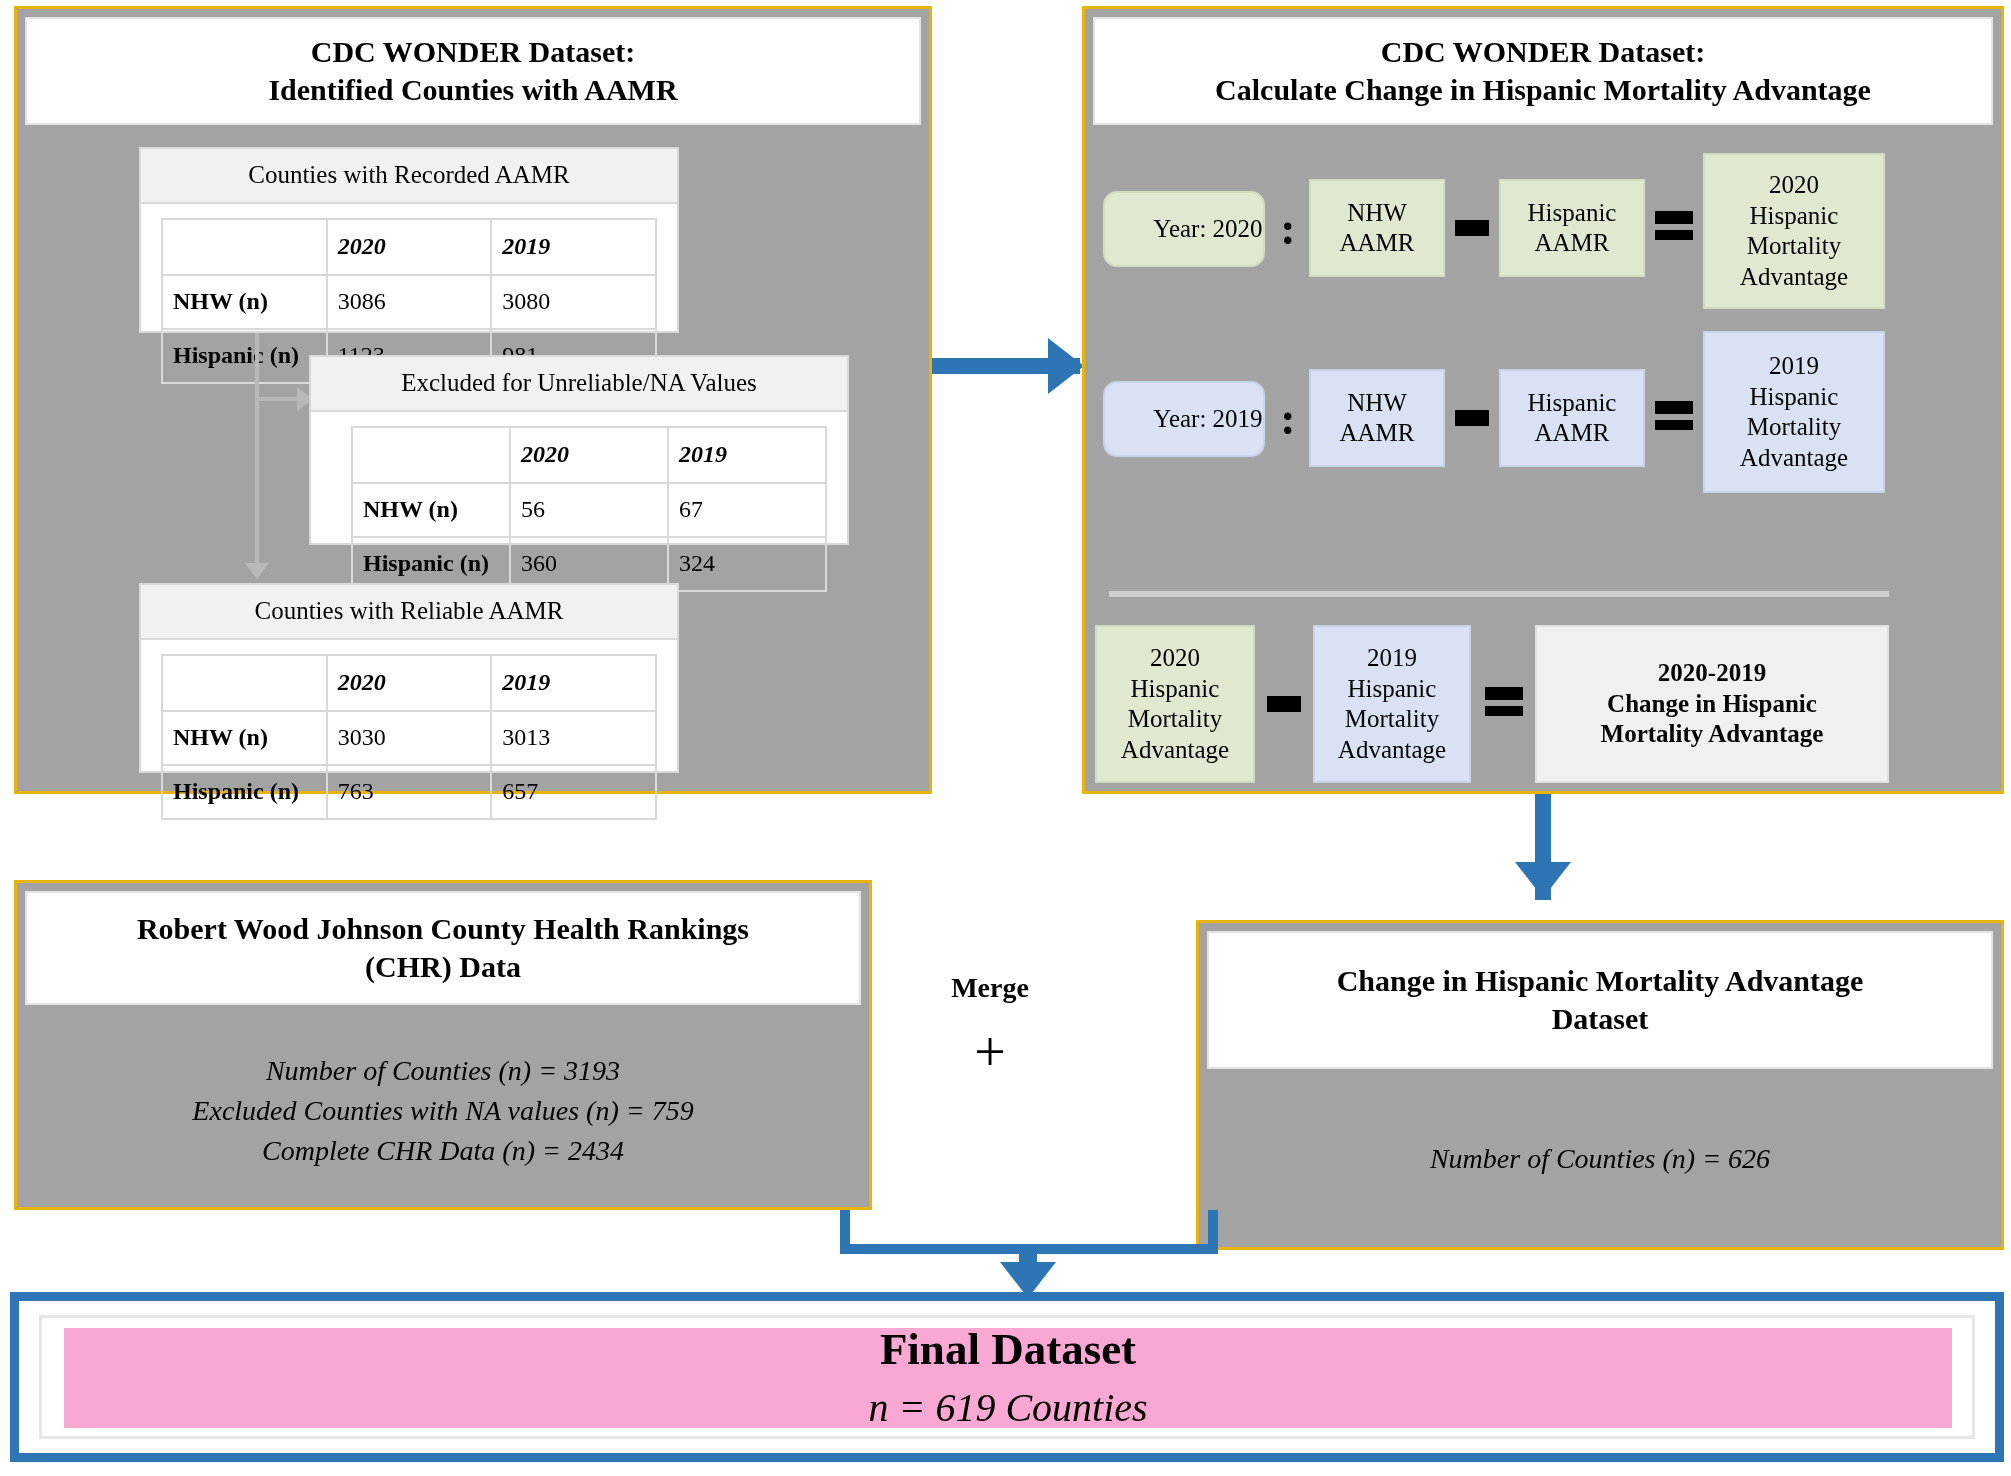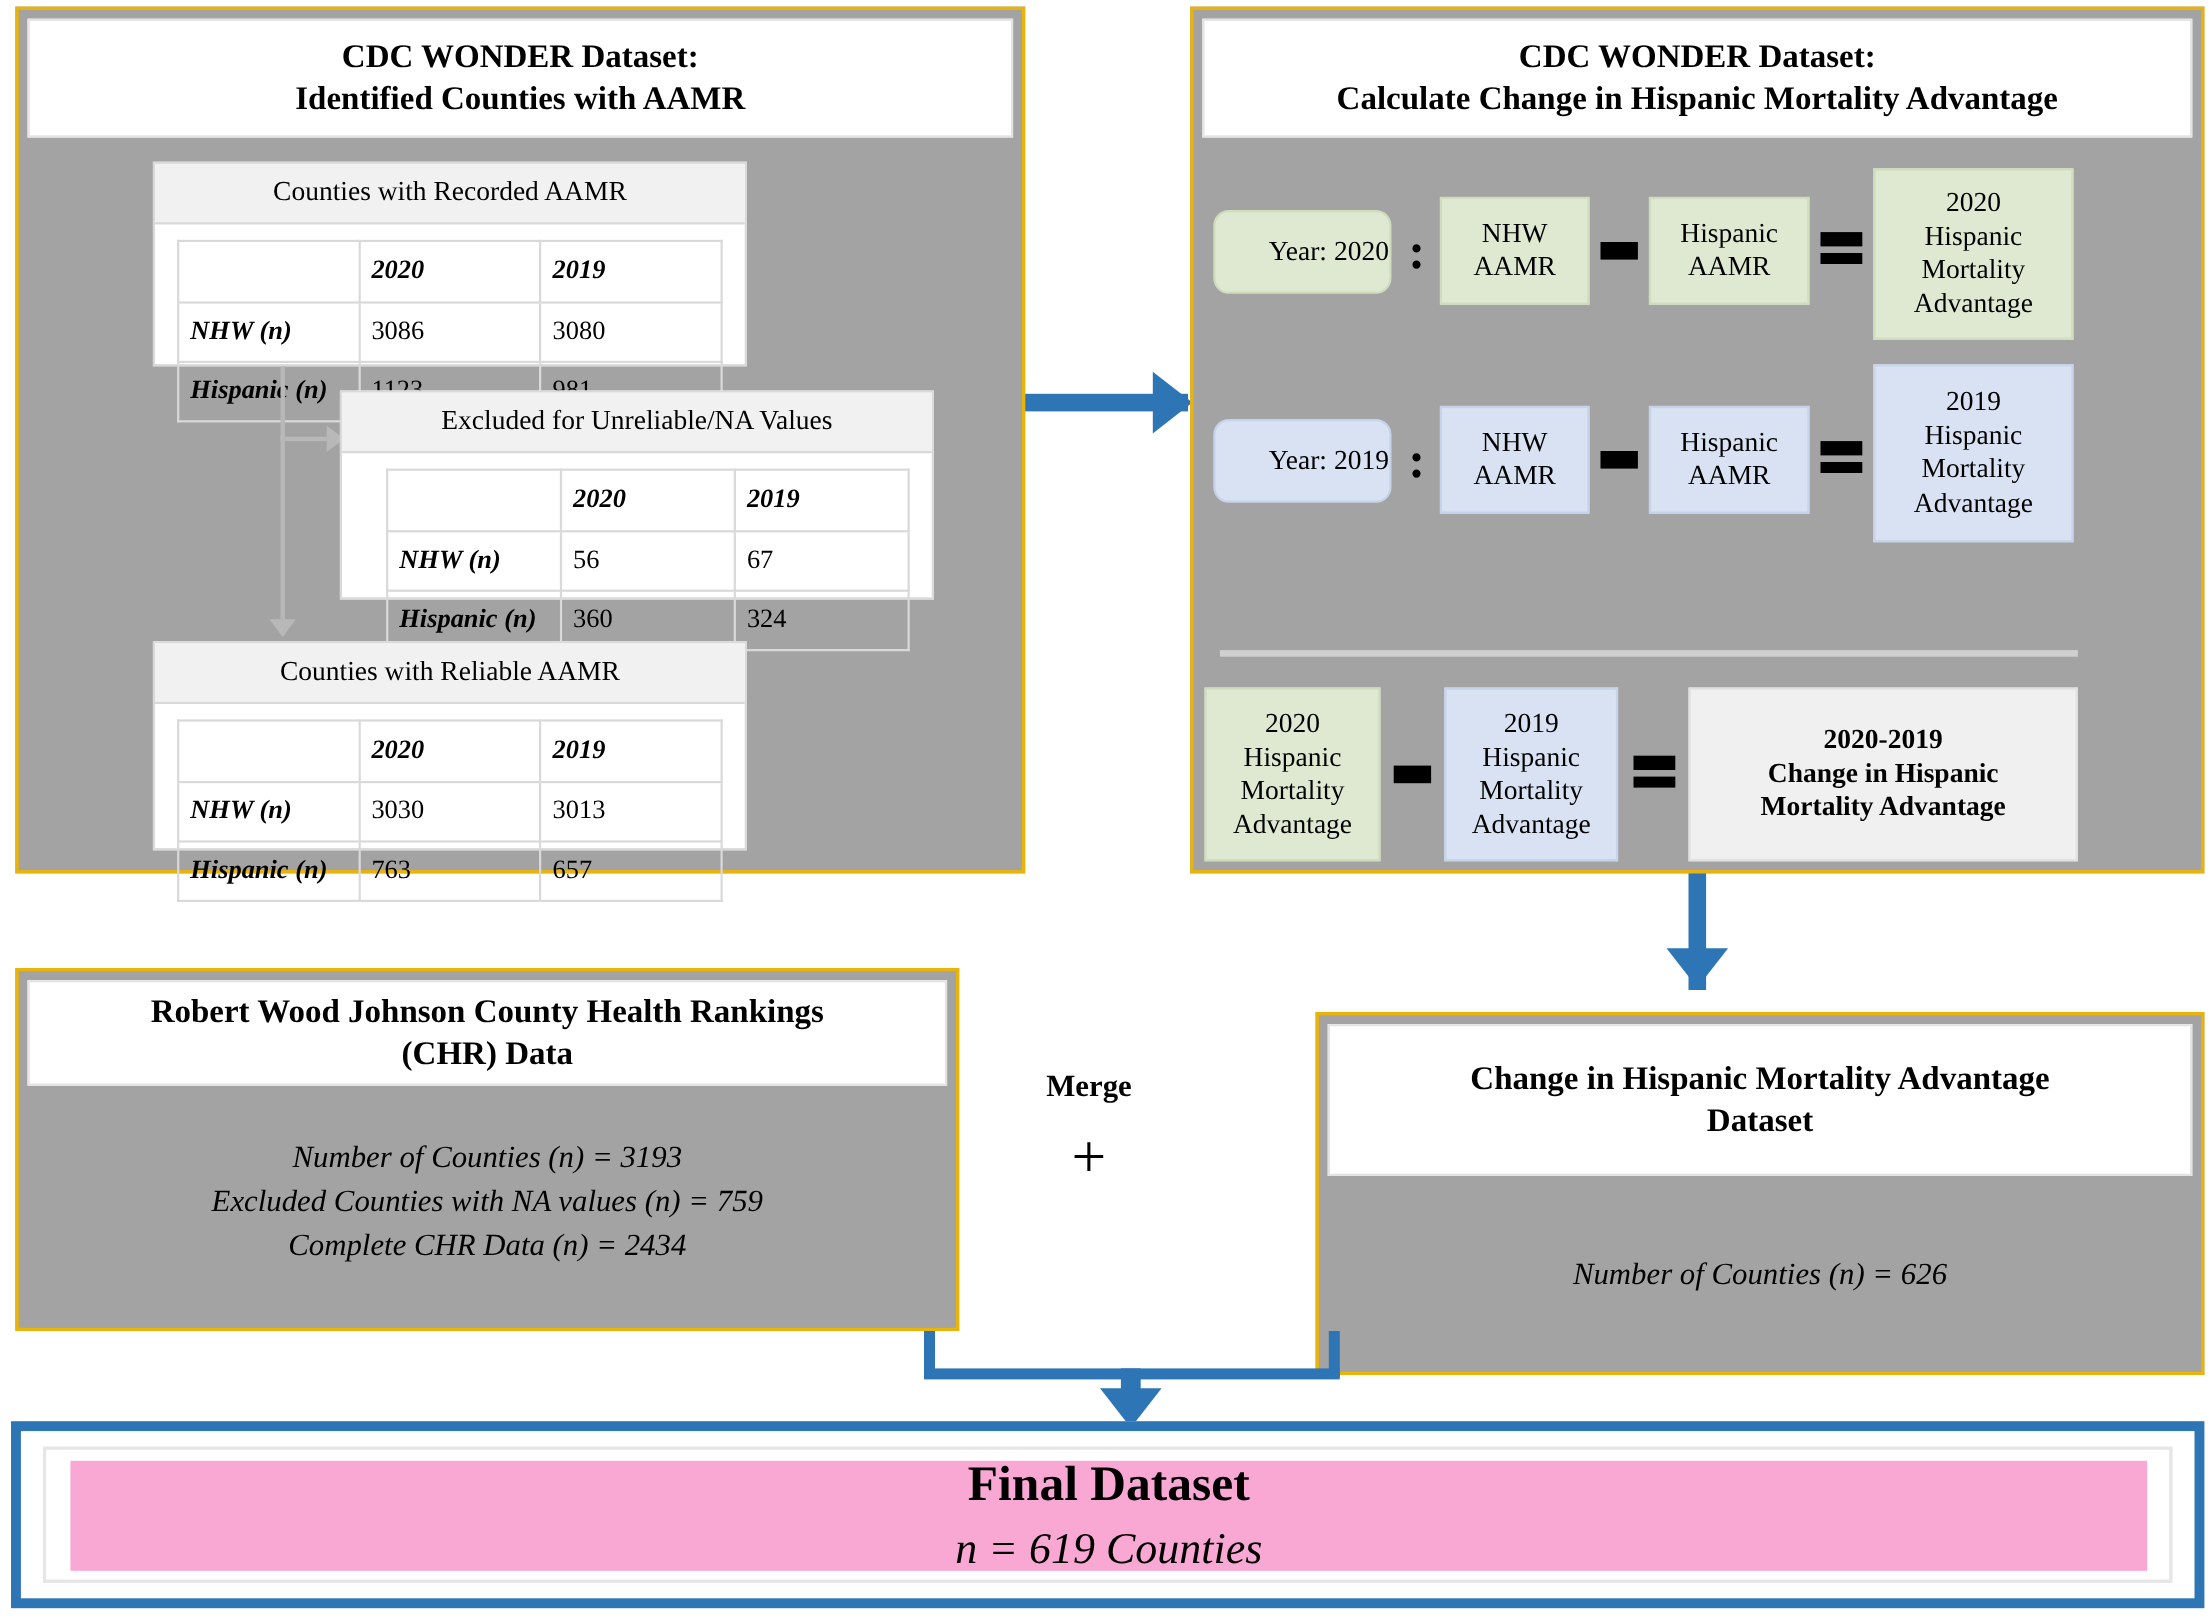--- a/index.html
+++ b/index.html
@@ -64,21 +64,21 @@
   table.grid td{
     border:2px solid #d9d9d9;
     padding:6px 10px;
     height:40px;
     vertical-align:middle;
   }
   table.grid td.hdr{
     font-weight:bold;font-style:italic;
   }
   table.grid td.rowlab{
-    font-weight:bold;font-style:italic;border-radius:26px;
+    font-weight:bold;border-radius:26px;
   }
   table.grid tr.headrow td{height:42px;}
 
   
   .gline{position:absolute;background:#b8b8b8;}
   .garrow{position:absolute;width:0;height:0;}
 
   
   .b-shaft{position:absolute;background:#2E75B6;}
   .b-head-right{position:absolute;width:0;height:0;
@@ -316,21 +316,21 @@
       <div class="eqbox grey bold" style="left:450px;top:492px;width:354px;height:158px;">
         <span>2020-2019<br>Change in Hispanic<br>Mortality Advantage</span>
       </div>
     </div>
   </div>
 
   <div class="b-shaft" style="left:1535px;top:794px;width:16px;height:106px;"></div>
   <div class="b-head-down" style="left:1515px;top:862px;"></div>
 
   <div class="card" style="left:14px;top:880px;width:858px;height:330px;">
-    <div class="card-head" style="height:96px;font-size:30px;">
+    <div class="card-head" style="height:114px;font-size:30px;">
       <div>
         <div>Robert Wood Johnson County Health Rankings</div>
         <div>(CHR) Data</div>
       </div>
     </div>
     <div class="card-body" style="height:178px;">
       <div class="stats" style="top:38px;">
         <div>Number of Counties (n) = 3193</div>
         <div>Excluded Counties with NA values (n) = 759</div>
         <div>Complete CHR Data (n) = 2434</div>

